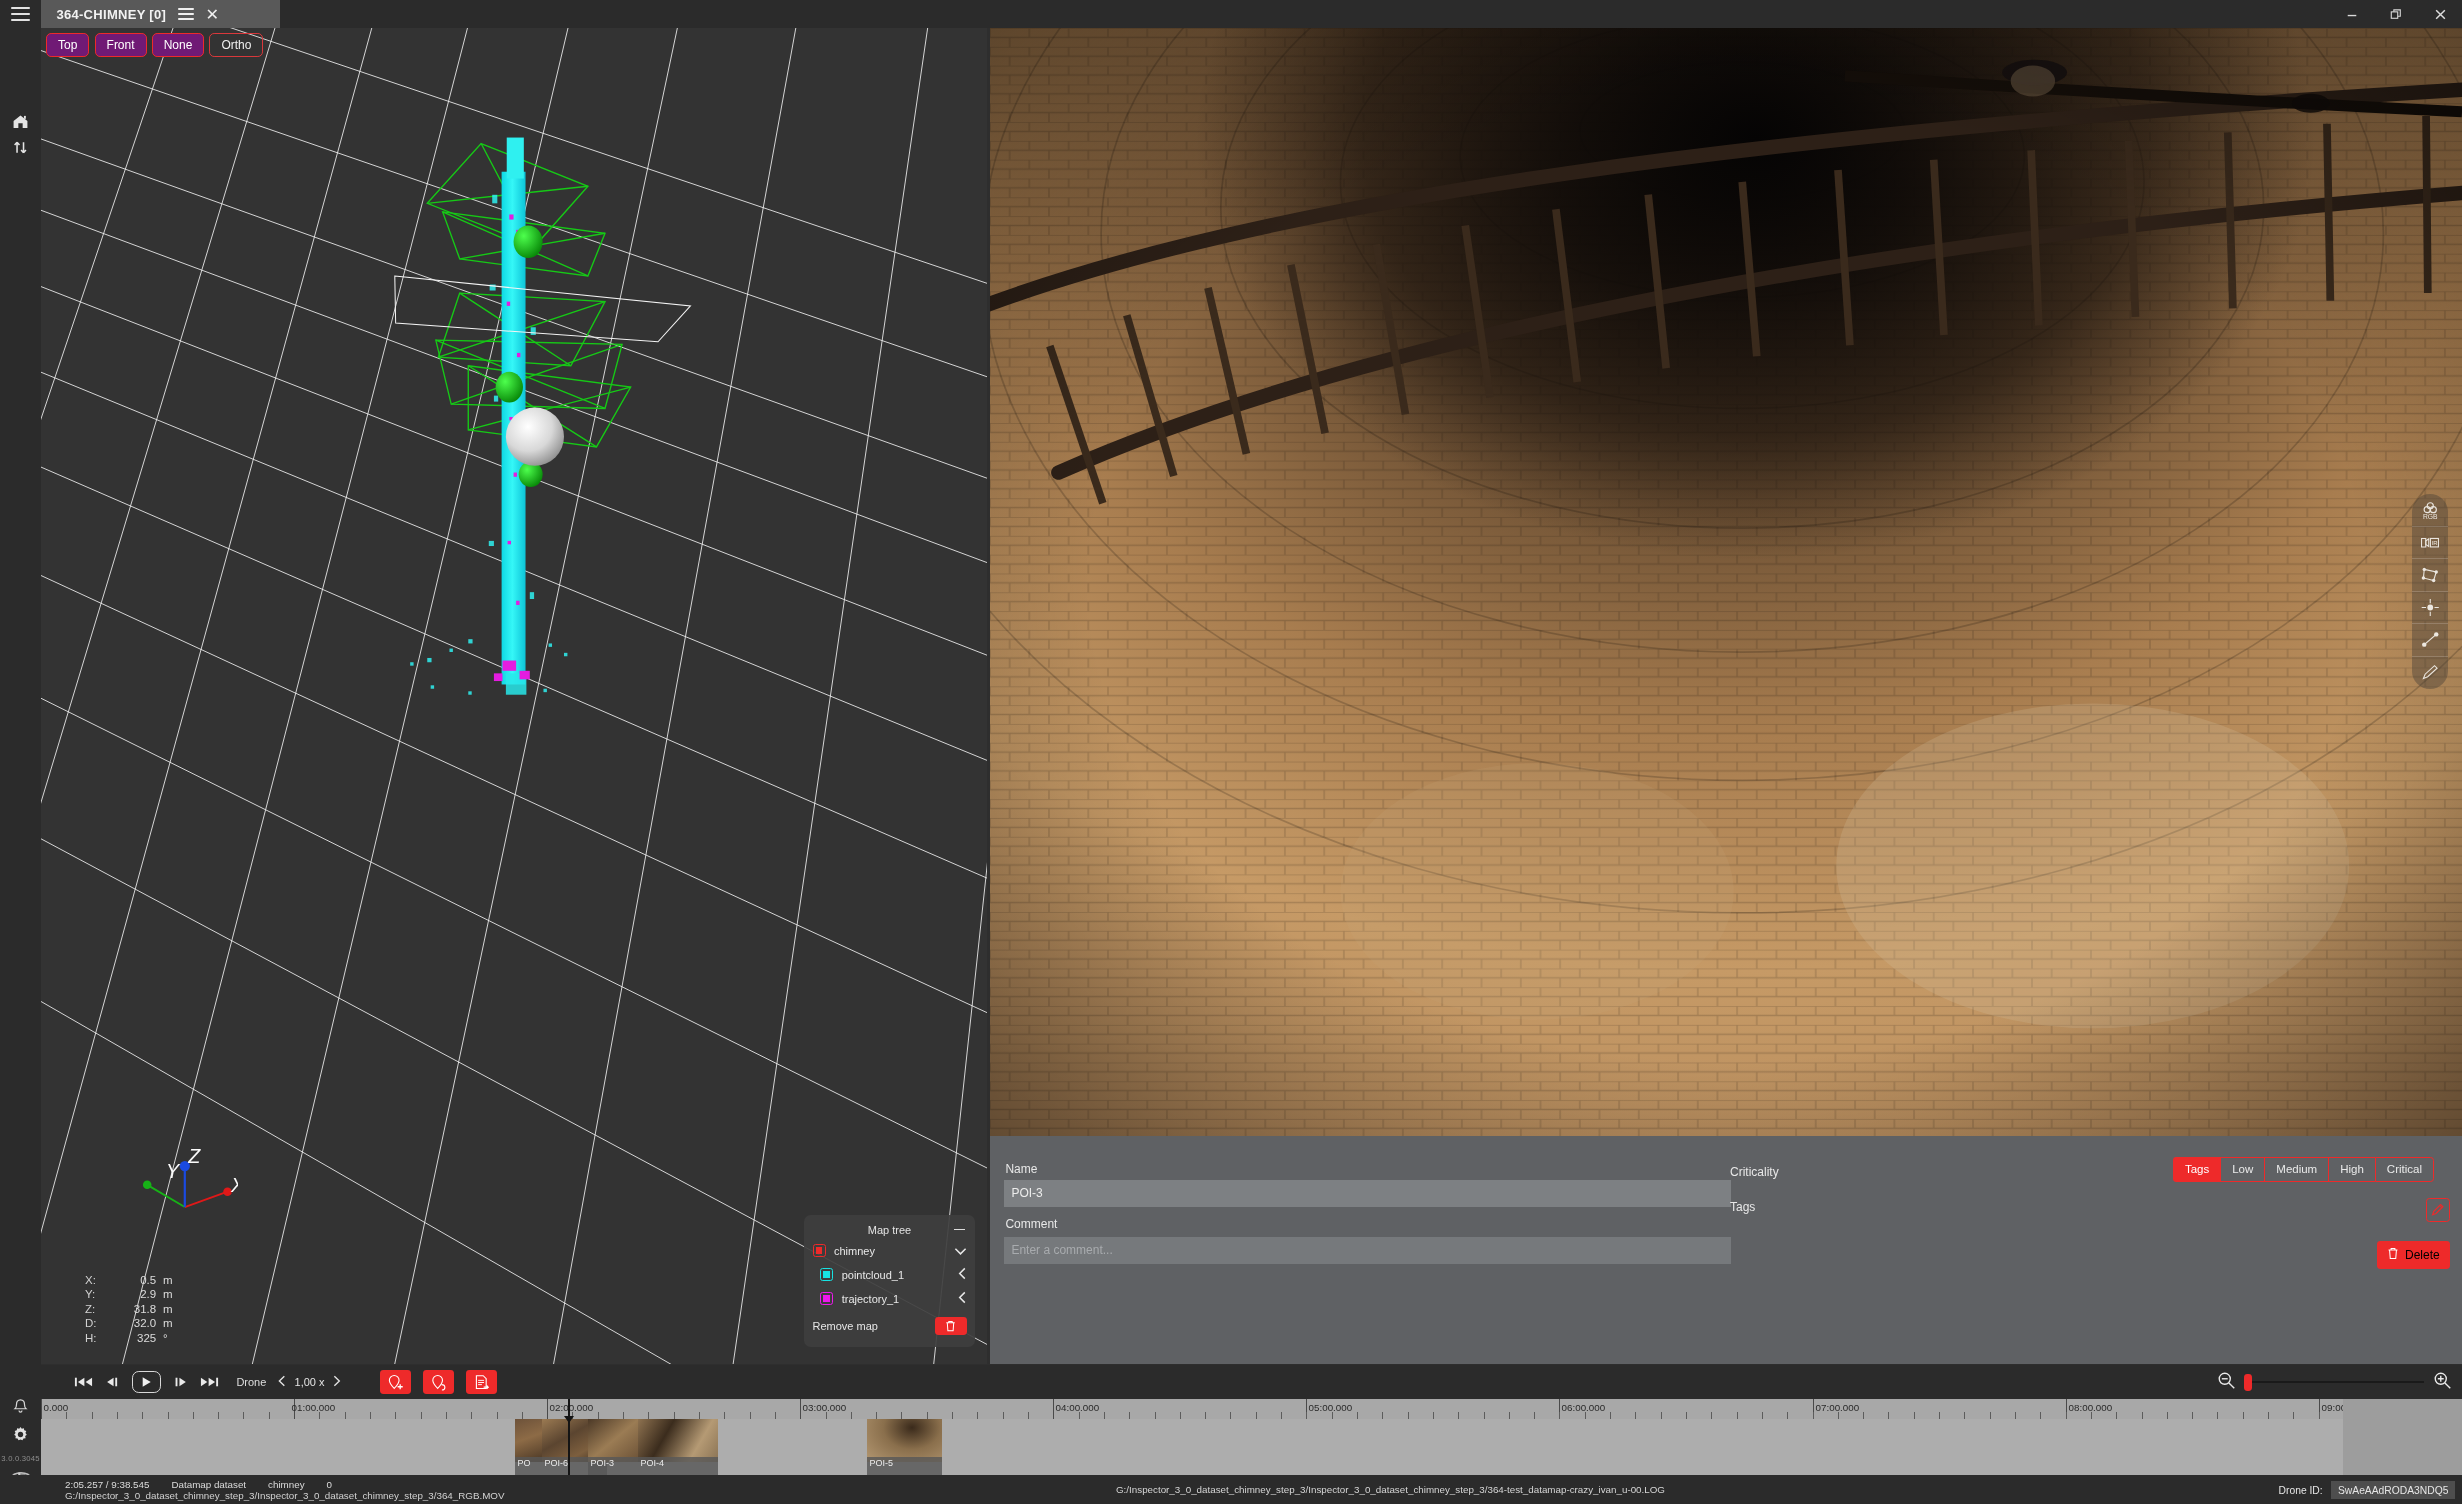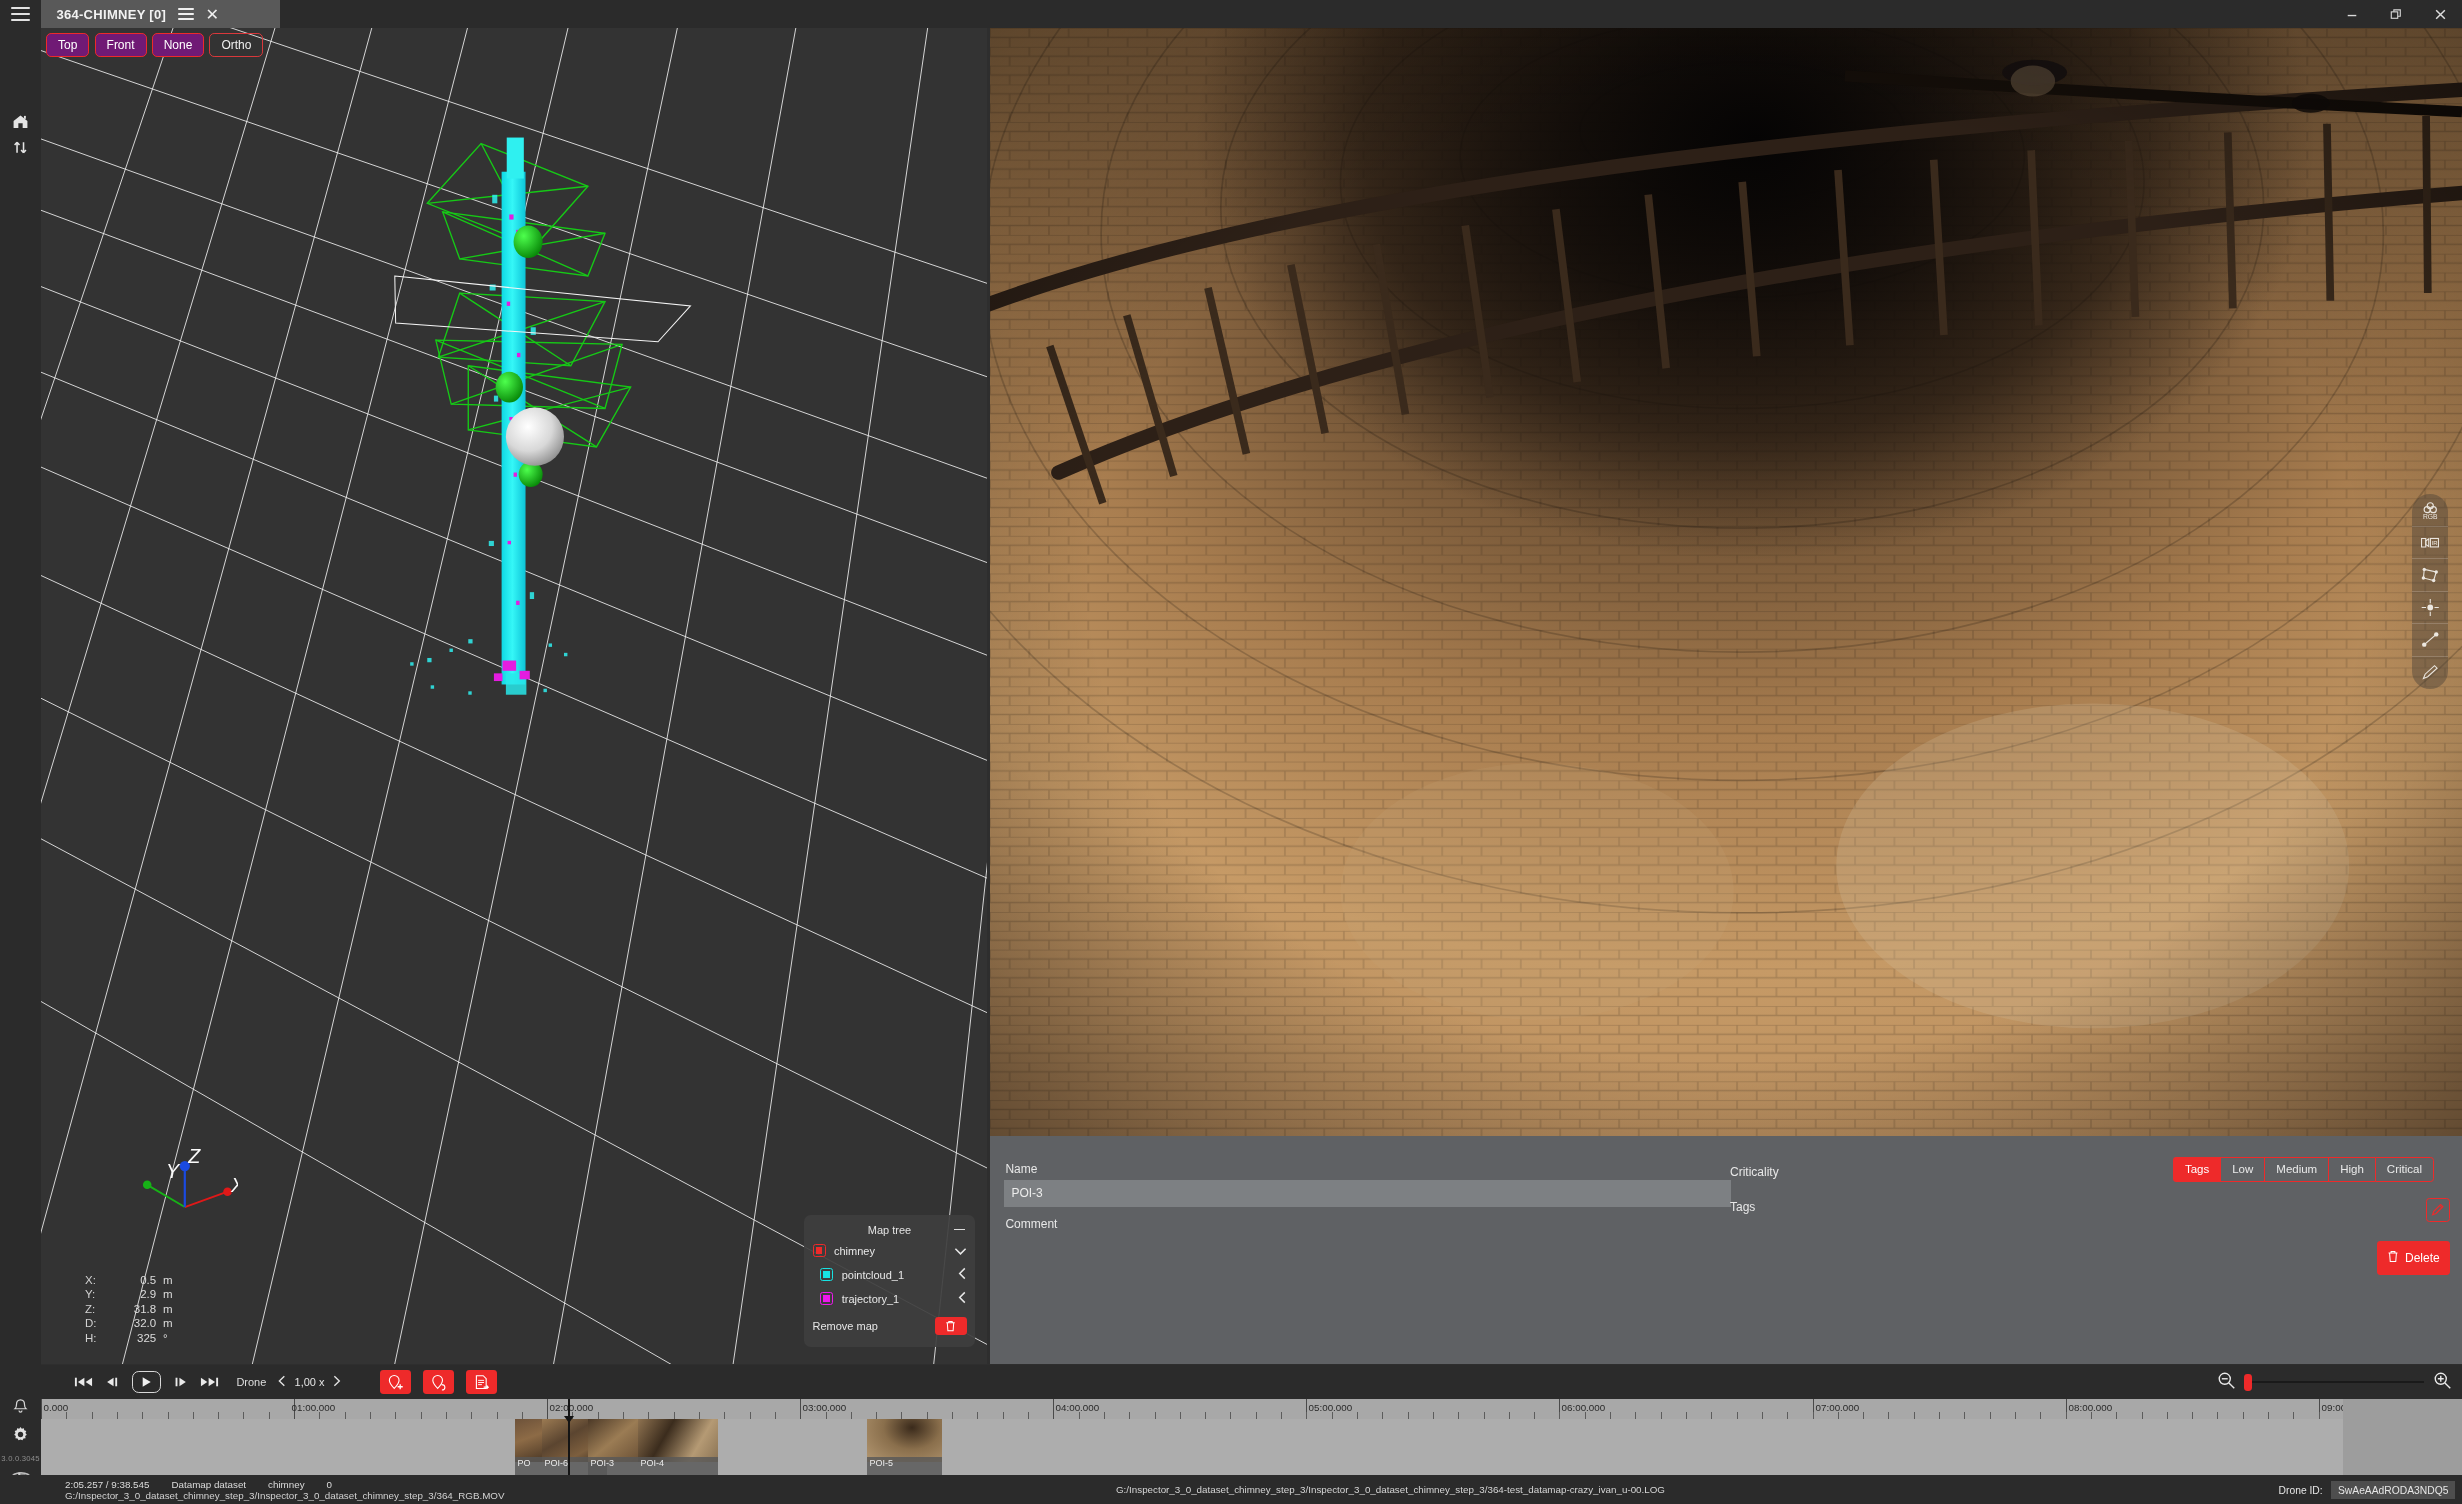--- a/index.html
+++ b/index.html
@@ -137,22 +137,22 @@
     font-family: "Liberation Sans", sans-serif; border-right: none;
   }
   .crit-btn:last-child { border-right: 0.9px solid #ee2a2a; border-radius: 0 3.4px 3.4px 0;}
   .crit-btn:first-child { border-radius: 3.4px 0 0 3.4px; }
   .crit-btn.active { background:#ee2a2a; color:#fff; }
   #edit-tags-btn {
     position:absolute; right: 12px; top: 62px; width: 24px; height: 24px;
     border: 0.9px solid #ee2a2a; border-radius: 3.4px; display:flex; align-items:center; justify-content:center;
   }
   #delete-btn {
-    position:absolute; right: 12px; top: 105px; background:#ee2a2a; color:#ffffff;
-    border-radius: 3.4px; height: 34px; padding: 0 10.3px; display:flex; align-items:center; gap:6px;
+    position:absolute; right: 12px; top: 105px; background:#ee2a2a; color:#000000;
+    border-radius: 3.4px; height: 28px; padding: 0 10.3px; display:flex; align-items:center; gap:6px;
     font-size: 12px;
   }
 
   
   #transport {
     position: absolute; left: 41px; top: 1365px; width: 2421px; height: 34px;
     background: #2b2b2b; display:flex; align-items:center; padding-left: 32.5px; gap: 12px;
   }
   .tbtn { display:flex; align-items:center; justify-content:center; height: 22px; color:#eaeaea; }
   #play-btn { width: 29px; height: 22px; border: 1.3px solid #d8d8d8; border-radius: 6.8px;
@@ -609,20 +609,21 @@
           <path d="M4 18 L6 13 L17 3 L20 6 L9 16 Z" fill="none" stroke="#e9e4dd" stroke-width="1.3"></path>
         </svg>
       </div>
     </div>
   </div>
 
   <div id="poi-form">
     <div id="name-label" class="lbl">Name</div>
     <input id="name-input" value="POI-3" style="">
     <div id="comment-label" class="lbl">Comment</div>
+    <input id="comment-input" placeholder="Enter a comment..." style="">
 
     <div id="crit-label" class="lbl">Criticality</div>
     <div id="tags-label" class="lbl">Tags</div>
 
     <div id="crit-group">
       <div class="crit-btn active">Tags</div>
       <div class="crit-btn">Low</div>
       <div class="crit-btn">Medium</div>
       <div class="crit-btn">High</div>
       <div class="crit-btn">Critical</div>

